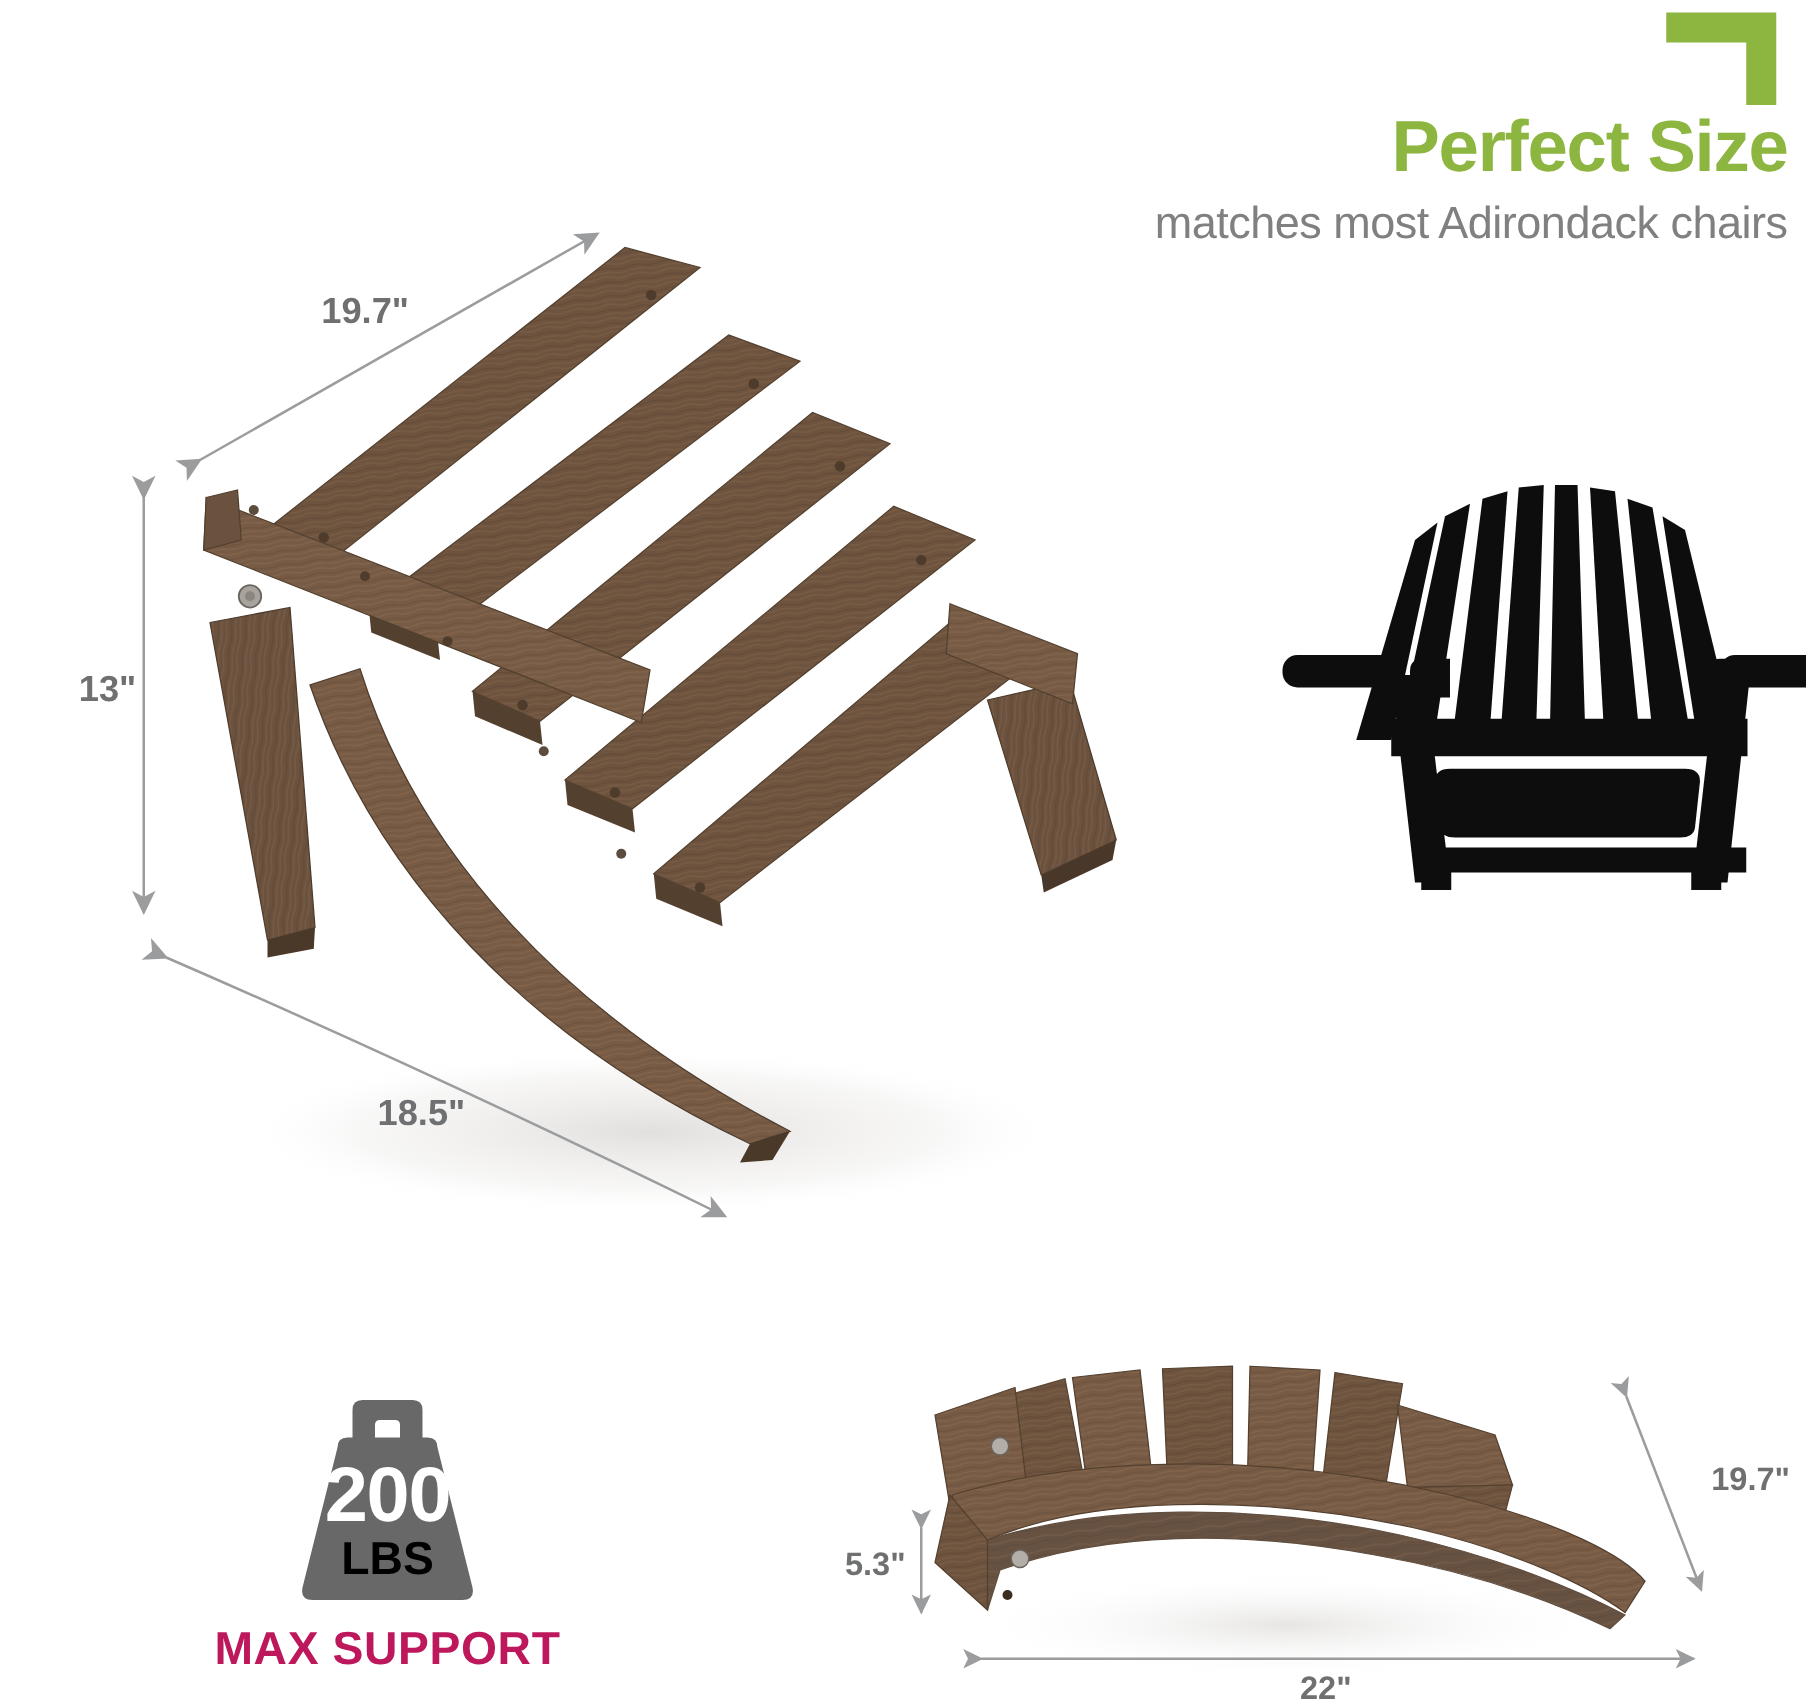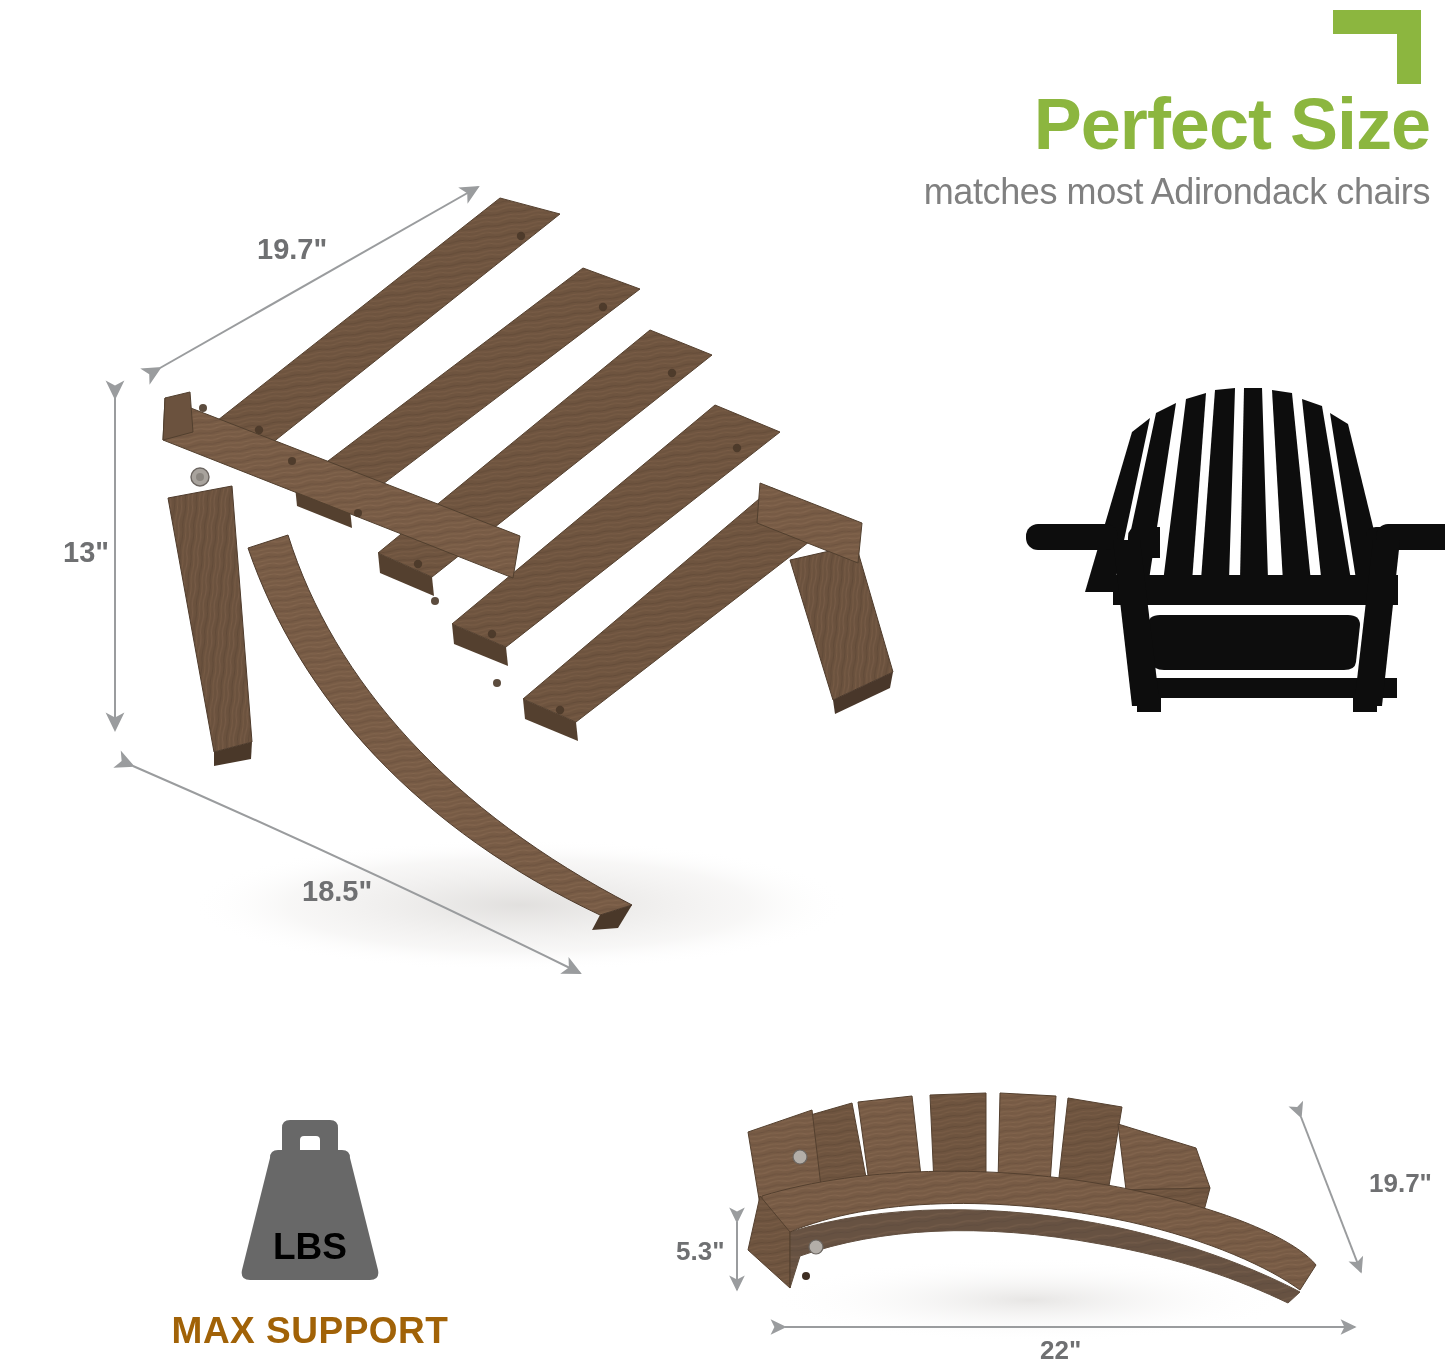--- a/index.html
+++ b/index.html
@@ -23,21 +23,21 @@
   }
 
   
   .headline-block{
     position:absolute;
     top:88px; left:690px;
     width:740px;
     text-align:right;
   }
   .headline{
-    font-size:72px;
+    font-size:58px;
     font-weight:bold;
     letter-spacing:-1px;
     line-height:1.02;
     margin:0;
     white-space:nowrap;
   }
   .subheadline{
     font-size:36px;
     font-weight:normal;
     letter-spacing:-0.4px;
@@ -76,24 +76,24 @@
     font-size:62px; font-weight:bold; color:#ffffff;
     letter-spacing:-1px; line-height:1;
   }
   .weight-unit{
     position:absolute;
     left:0; right:0; top:110px;
     font-size:37px; font-weight:bold; color:#000000;
     letter-spacing:0px; line-height:1;
   }
   .weight-caption{
-    margin-top:24px;
+    margin-top:12px;
     font-size:37px;
     font-weight:bold;
-    color:#a16207;
+    color:#be185d;
     letter-spacing:0.5px;
   }
 </style>
 </head>
 <body>
 
 <div id="page">
 
   <div class="corner-bracket">
     <svg viewBox="0 0 92 78" width="92" height="78">
@@ -308,18 +308,19 @@
   <div class="dim-label" style="left:1040px; top:1335px; font-size:26px;">22"</div>
 
   <div class="weight-badge">
     <div class="weight-icon-wrap">
       <svg viewBox="0 0 180 168" width="180" height="168">
 
         <path d="M62 10 Q62 2 70 2 L110 2 Q118 2 118 10 L118 44 L100 44 L100 22 Q100 18 96 18 L84 18 Q80 18 80 22 L80 44 L62 44 Z" fill="#686868"></path>
 
         <path d="M50 40 Q50 32 58 32 L122 32 Q130 32 130 40 L158 152 Q160 162 150 162 L30 162 Q20 162 22 152 Z" fill="#686868"></path>
       </svg>
+      <div class="weight-num">200</div>
       <div class="weight-unit">LBS</div>
     </div>
     <div class="weight-caption">MAX SUPPORT</div>
   </div>
 
 </div>
 
 </body></html>

